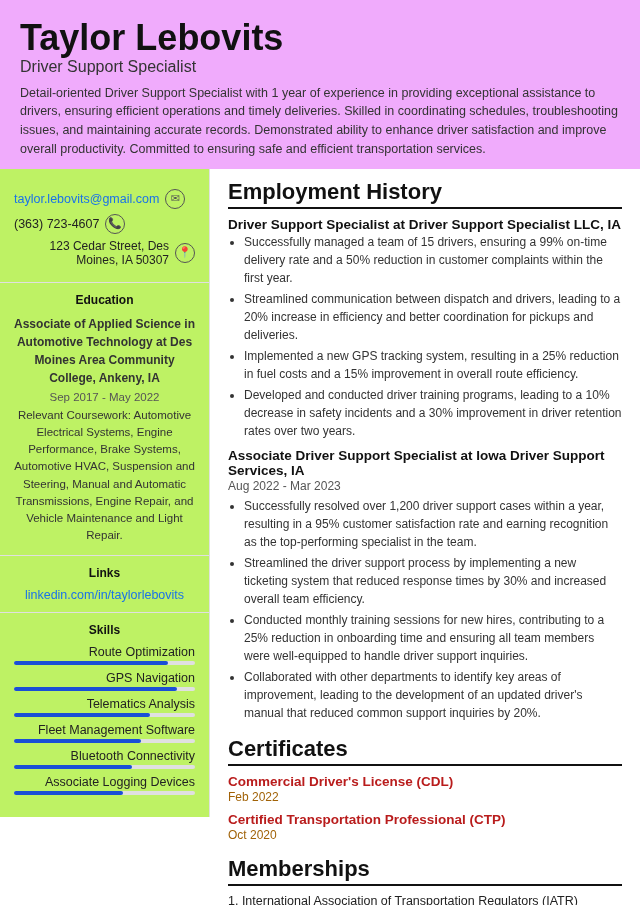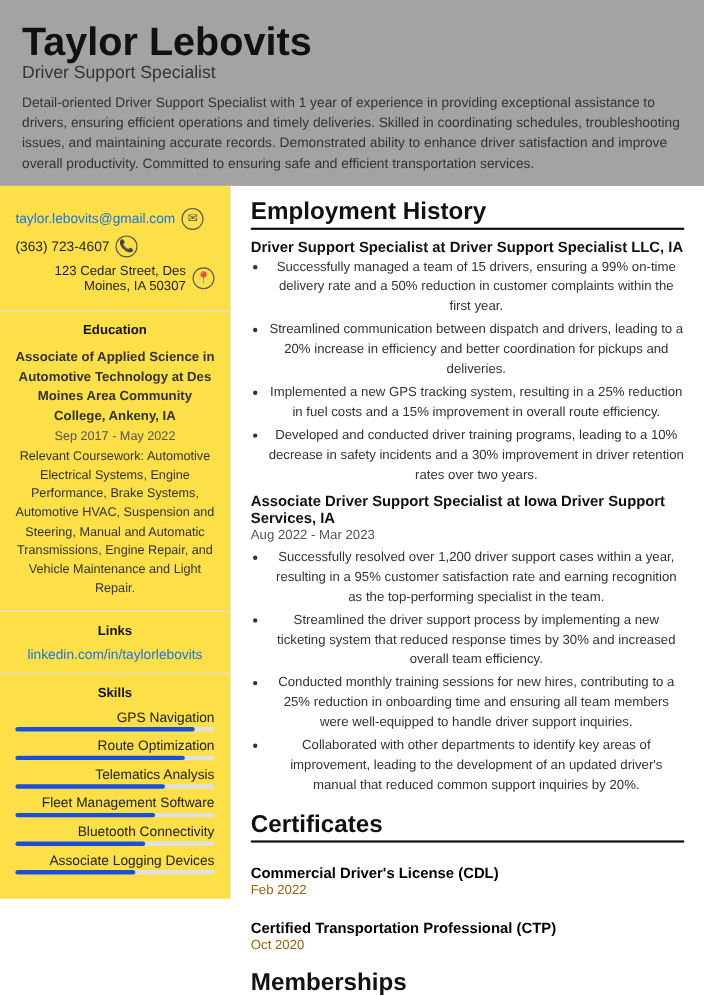--- a/index.html
+++ b/index.html
@@ -11,21 +11,21 @@
       width: 640px;
       min-height: 905px;
     }
     .page {
       display: flex;
       flex-direction: column;
       width: 640px;
     }
     .header {
       padding: 18px 20px 10px 20px;
-      background: #a3a3a3;
+      background: #f0abfc;
     }
     .header h1 {
       font-size: 36px;
       font-weight: bold;
       color: #111;
       line-height: 1.1;
     }
     .header h2 {
       font-size: 16px;
       font-weight: normal;
@@ -41,21 +41,21 @@
       display: flex;
       flex-direction: row;
       align-items: flex-start;
     }
     
     .sidebar {
       width: 210px;
       min-width: 210px;
       border-right: 1px solid #e0e0e0;
       padding: 10px 0 10px 0;
-      background: #fde047;
+      background: #bef264;
     }
     .sidebar-section {
       padding: 10px 14px 10px 14px;
       border-bottom: 1px solid #e0e0e0;
     }
     .sidebar-section:last-child {
       border-bottom: none;
     }
     .contact-item {
       display: flex;
@@ -164,33 +164,32 @@
     }
     .job-date {
       font-size: 12px;
       color: #555;
       margin-bottom: 4px;
     }
     .job-bullets {
       list-style: disc;
       padding-left: 16px;
       margin-bottom: 6px;
-      text-align: center;
     }
     .job-bullets li {
       font-size: 12px;
       color: #333;
       line-height: 1.5;
       margin-bottom: 3px;
     }
     .cert-name {
       font-size: 13.5px;
       font-weight: bold;
-      color: #000000;
-      margin-top: 20px;
+      color: #b91c1c;
+      margin-top: 8px;
       margin-bottom: 1px;
     }
     .cert-date {
       font-size: 12px;
       color: #a16207;
       margin-bottom: 4px;
     }
     .membership-item {
       font-size: 12.5px;
       color: #222;
@@ -241,29 +240,29 @@
 
       <div class="sidebar-section links-section">
         <h3>Links</h3>
         <a href="#">linkedin.com/in/taylorlebovits</a>
       </div>
 
       <div class="sidebar-section skills-section">
         <h3>Skills</h3>
         <div id="skills-container">
             <div class="skill-item">
+    <div class="skill-name">Route Optimization</div>
+    <div class="skill-bar-bg">
+      <div class="skill-bar-fill" style="width:85%"></div>
+    </div>
+  </div>
+            <div class="skill-item">
     <div class="skill-name">GPS Navigation</div>
     <div class="skill-bar-bg">
       <div class="skill-bar-fill" style="width:90%"></div>
-    </div>
-  </div>
-            <div class="skill-item">
-    <div class="skill-name">Route Optimization</div>
-    <div class="skill-bar-bg">
-      <div class="skill-bar-fill" style="width:85%"></div>
     </div>
   </div>
             <div class="skill-item">
     <div class="skill-name">Telematics Analysis</div>
     <div class="skill-bar-bg">
       <div class="skill-bar-fill" style="width:75%"></div>
     </div>
   </div>
             <div class="skill-item">
     <div class="skill-name">Fleet Management Software</div>

